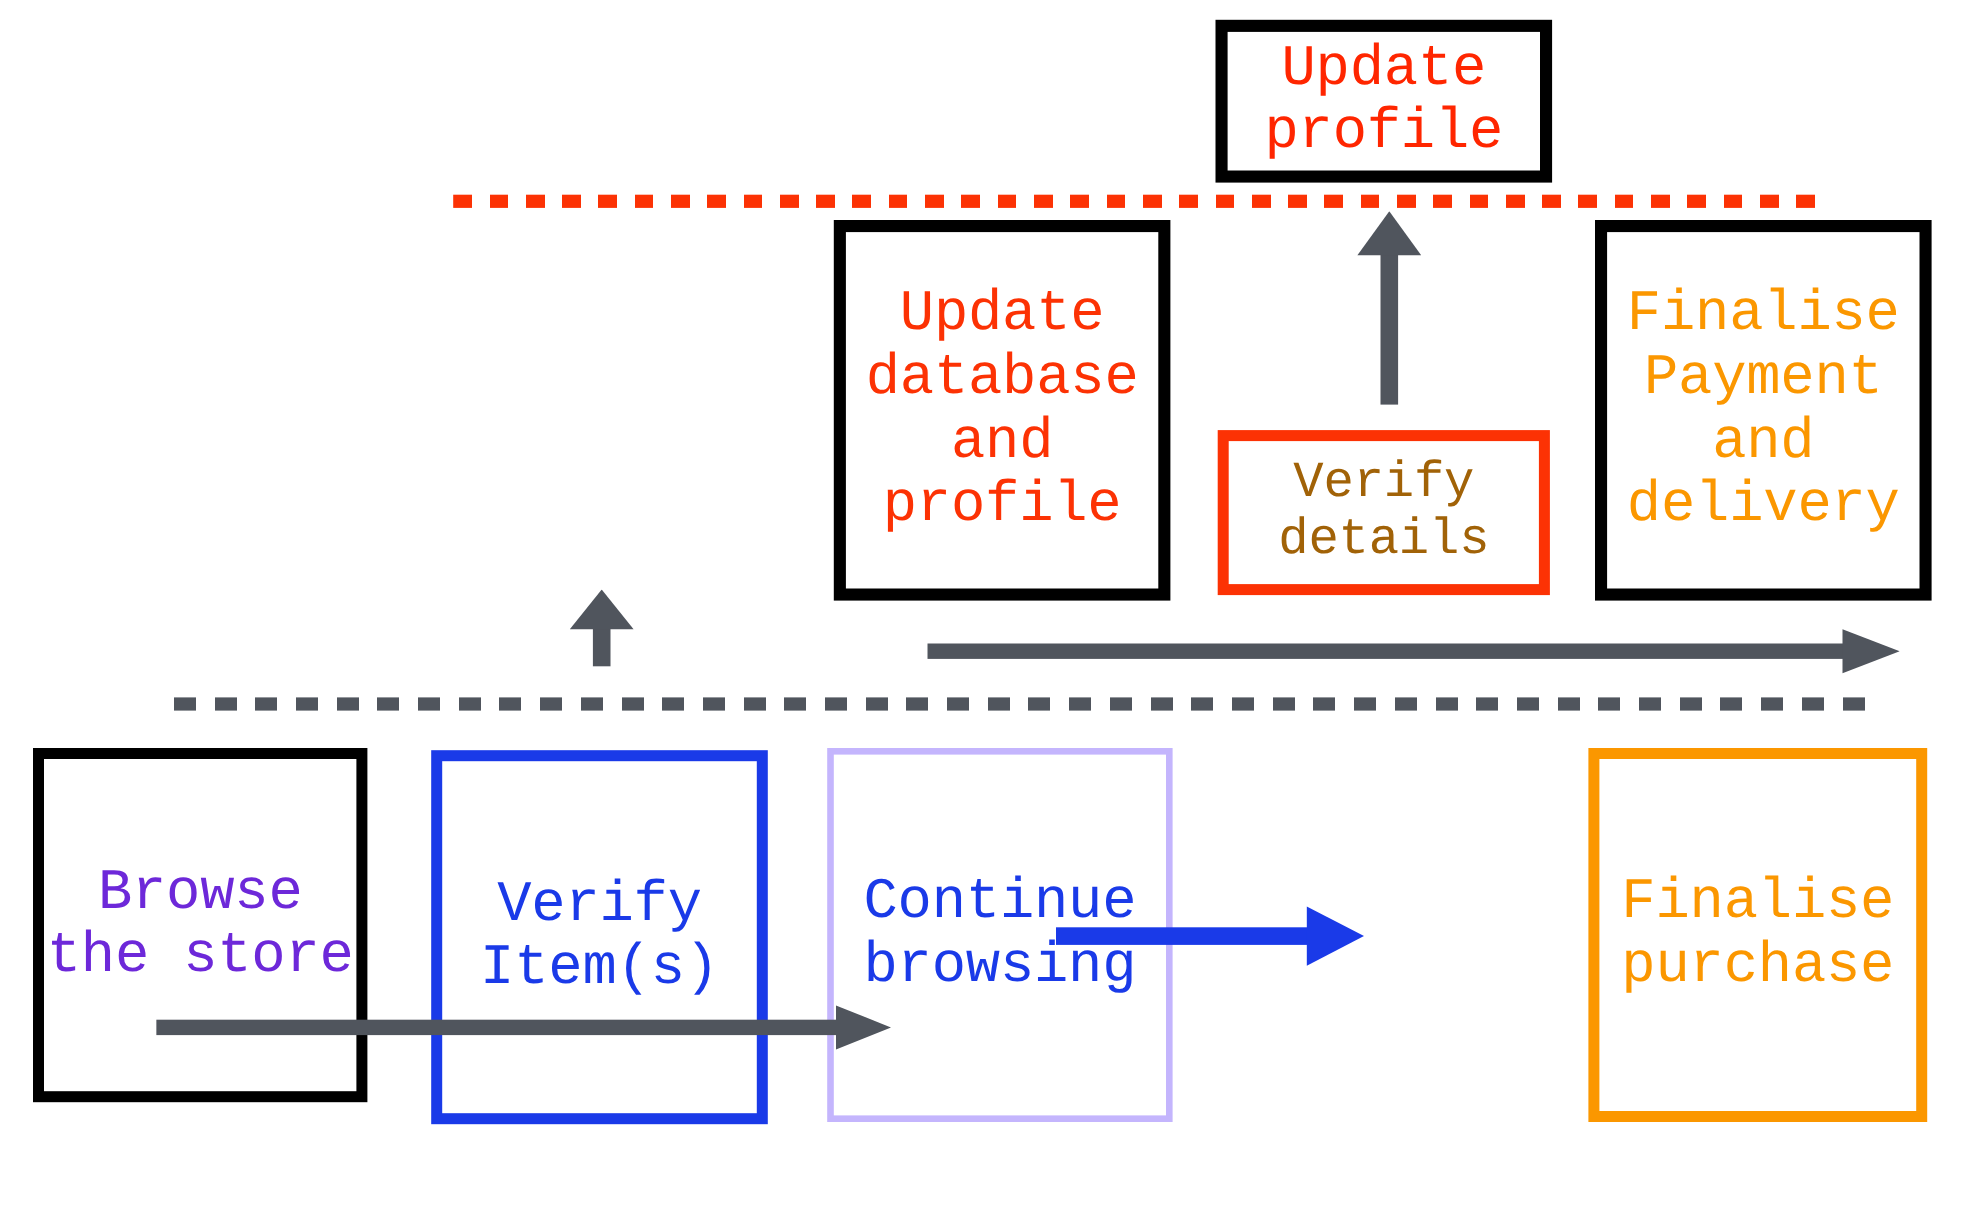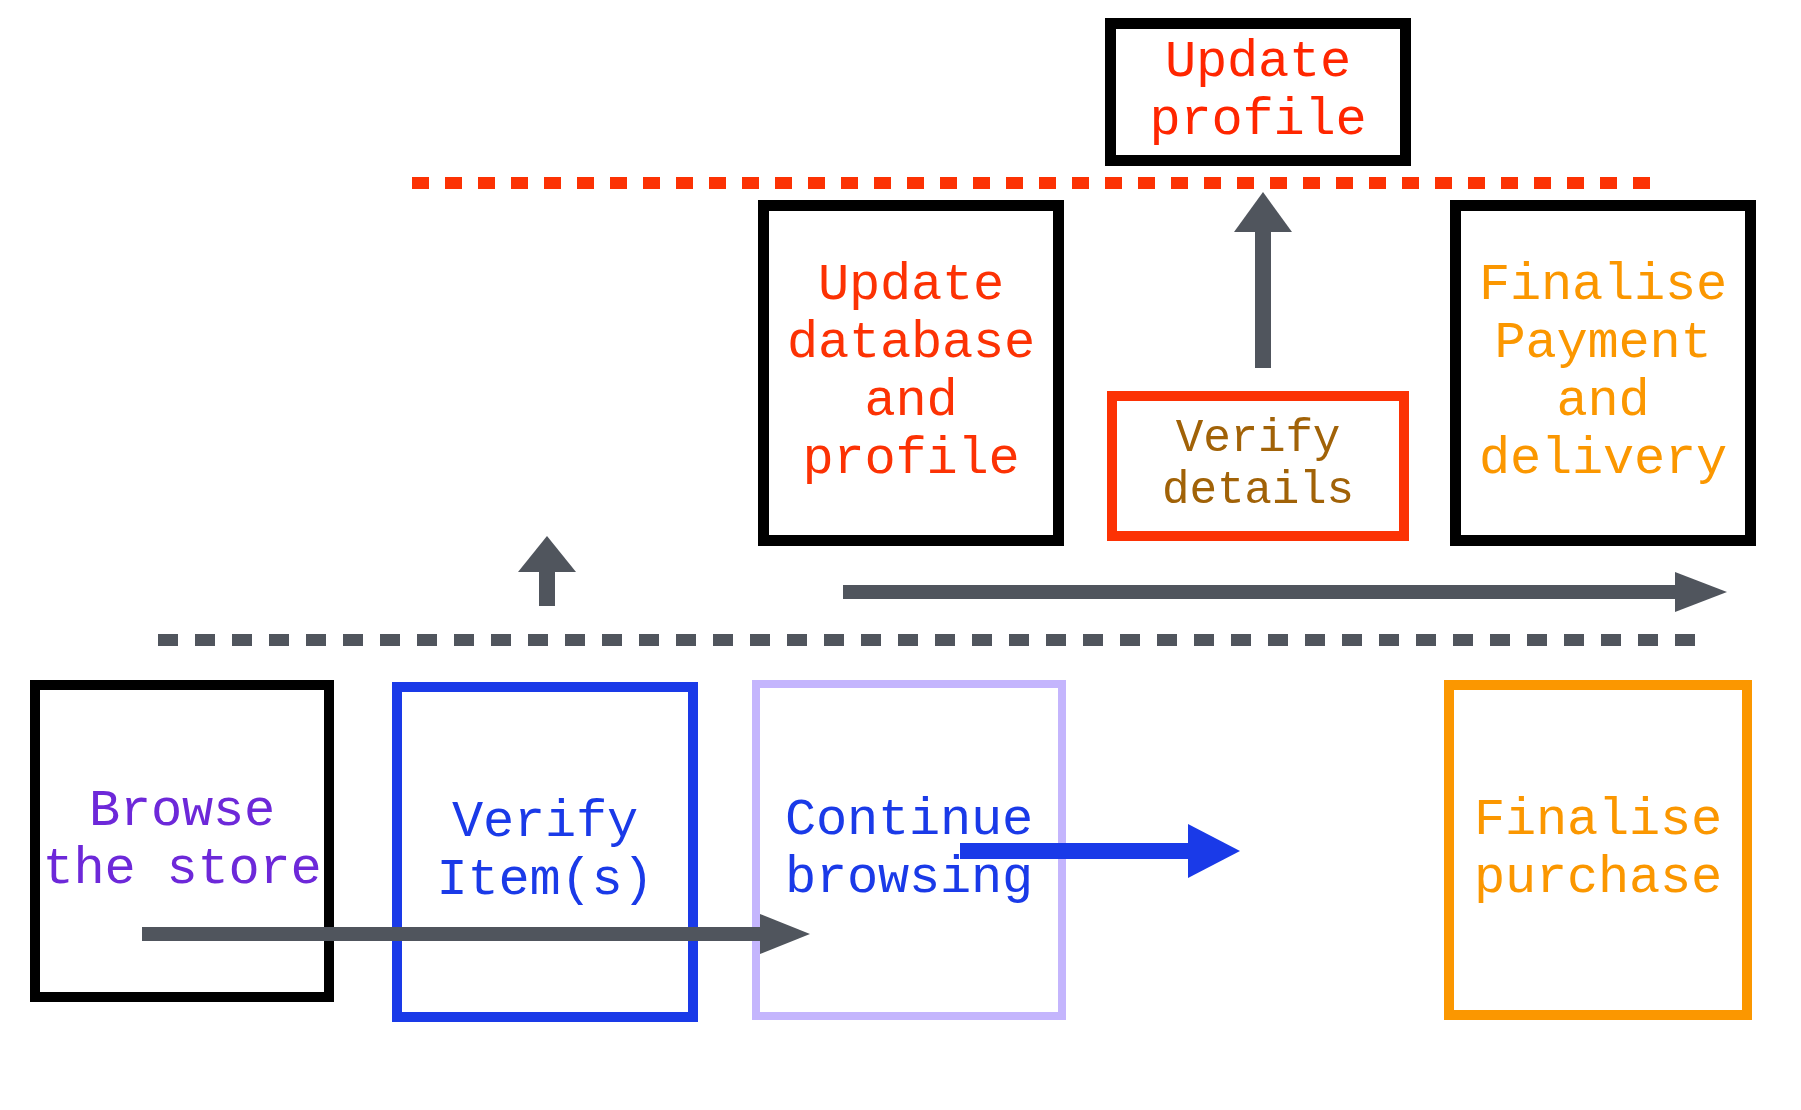--- a/index.html
+++ b/index.html
@@ -32,21 +32,21 @@
     white-space: pre-line;
   }
   
   #box-update-profile   { left:1105px; top:18px;  width:306px; height:148px; border:11px solid #000000; font-size:52px; color:#ff2600; }
   #box-add-preferred    { left:392px;  top:200px; width:306px; height:345px; border:10px solid #fc3204; font-size:52px; color:#fc3204; }
   #box-update-database  { left:758px;  top:200px; width:306px; height:346px; border:11px solid #000000; font-size:52px; color:#fc3204; }
   #box-verify-details   { left:1107px; top:391px; width:302px; height:150px; border:10px solid #fc3204; font-size:46px; color:#a16207; }
   #box-finalise-payment { left:1450px; top:200px; width:306px; height:346px; border:11px solid #000000; font-size:52px; color:#fb9700; }
   #box-browse-store     { left:30px;   top:680px; width:304px; height:322px; border:10px solid #000000; font-size:52px; color:#6d28d9; }
   #box-select-items     { left:392px;  top:682px; width:306px; height:340px; border:10px solid #1a3ae8; font-size:52px; color:#1a3ae8; }
-  #box-continue-browse  { left:752px;  top:680px; width:314px; height:340px; border:8px solid #c4b5fd; font-size:52px; color:#1a3ae8; }
+  #box-continue-browse  { left:752px;  top:680px; width:314px; height:340px; border:6px solid #c4b5fd; font-size:52px; color:#1a3ae8; }
   #box-finalise-purchase{ left:1444px; top:680px; width:308px; height:340px; border:10px solid #fb9700; font-size:52px; color:#fb9700; }
 
   
   .divider {
     position: absolute;
     height: 12px;
   }
   #divider-red {
     left: 412px;
     top: 177px;

